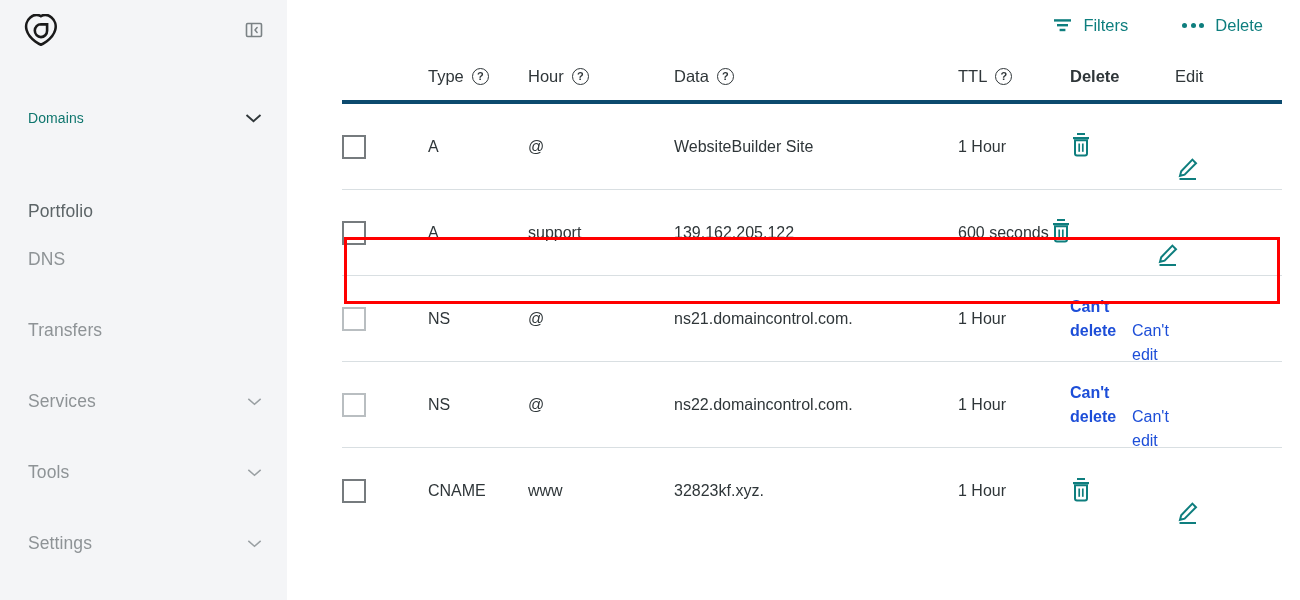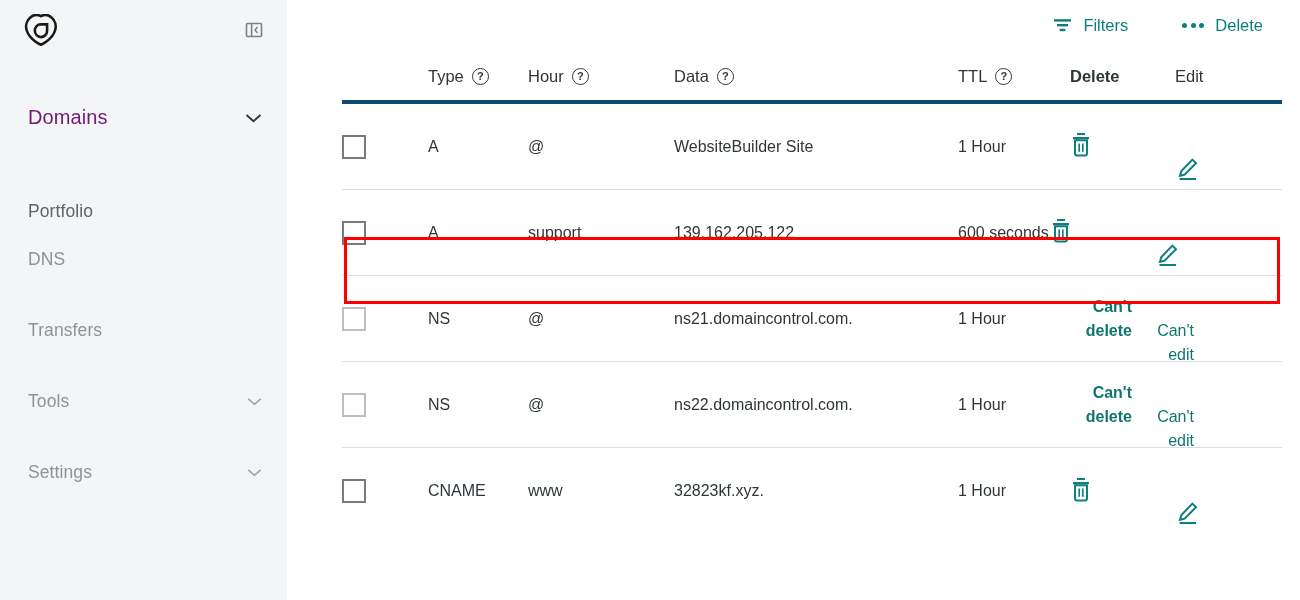--- a/index.html
+++ b/index.html
@@ -46,22 +46,22 @@
     padding: 0 25px 0 28px;
     cursor: pointer;
   }
   .sb-label {
     font-size: 17.5px;
     color: #8e9396;
     letter-spacing: .1px;
     white-space: nowrap;
   }
   .sb-item.is-primary .sb-label {
-    color: #701a75;
-    font-size: 20px;
+    color: #0f766e;
+    font-size: 14px;
   }
   .sb-item.is-active .sb-label { color: #5c6467; margin-top: 45px; }
   .chev { width: 15px; height: 9px; flex: 0 0 auto; }
   .chev path { stroke: #5c6467; stroke-width: 1.7; fill: none; }
   .sb-item.is-primary .chev { width: 17px; height: 10px; }
   .sb-item.is-primary .chev path { stroke: #2f3639; stroke-width: 1.9; }
   .sb-item .chev.muted path { stroke: #9aa0a3; }
 
   
   #main {
@@ -135,21 +135,21 @@
     font-weight: 700;
     cursor: pointer;
     flex: 0 0 auto;
   }
   .td {
     font-size: 16px;
     color: #2f3639;
     line-height: 1.45;
   }
   .td.wrap { max-width: 92px; }
-  .td.muted { color: #0f766e; max-width: 62px; text-align: right; }
+  .td.muted { color: #1d4ed8; max-width: 62px; }
 
   .chk {
     width: 24px; height: 24px;
     border: 2px solid #767b7e;
     background: #fff;
     cursor: pointer;
     display: block;
   }
   .chk.light { border-color: #b9bec1; }
 
@@ -203,20 +203,26 @@
       </div>
 
       <div class="sb-item">
         <span class="sb-label">DNS</span>
       </div>
 
       <div class="sb-item">
         <span class="sb-label">Transfers</span>
       </div>
 
+      <div class="sb-item">
+        <span class="sb-label">Services</span>
+        <svg class="chev muted" viewBox="0 0 17 10">
+          <path d="M1.5 2 L8.5 8.2 L15.5 2"></path>
+        </svg>
+      </div>
 
       <div class="sb-item">
         <span class="sb-label">Tools</span>
         <svg class="chev muted" viewBox="0 0 17 10">
           <path d="M1.5 2 L8.5 8.2 L15.5 2"></path>
         </svg>
       </div>
 
       <div class="sb-item">
         <span class="sb-label">Settings</span>

